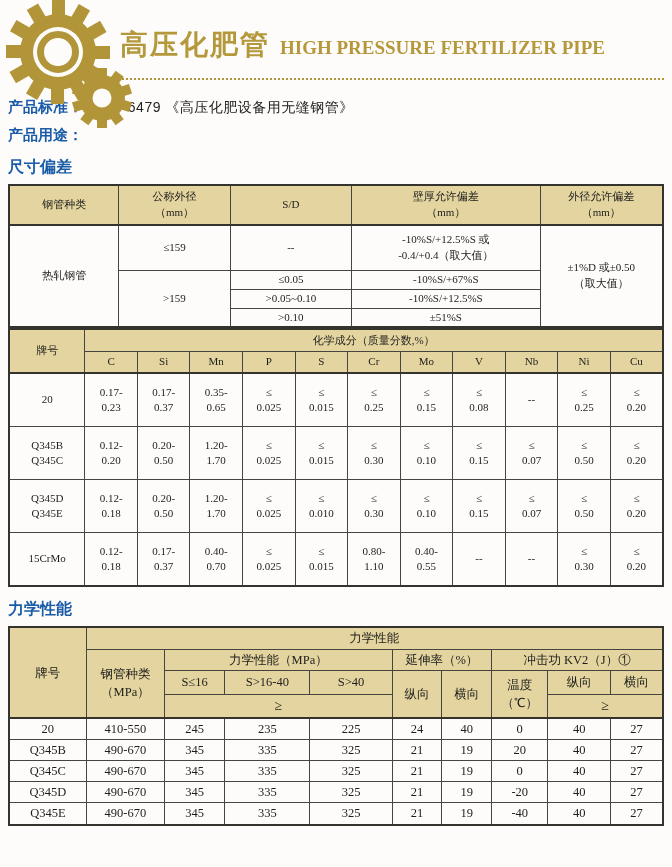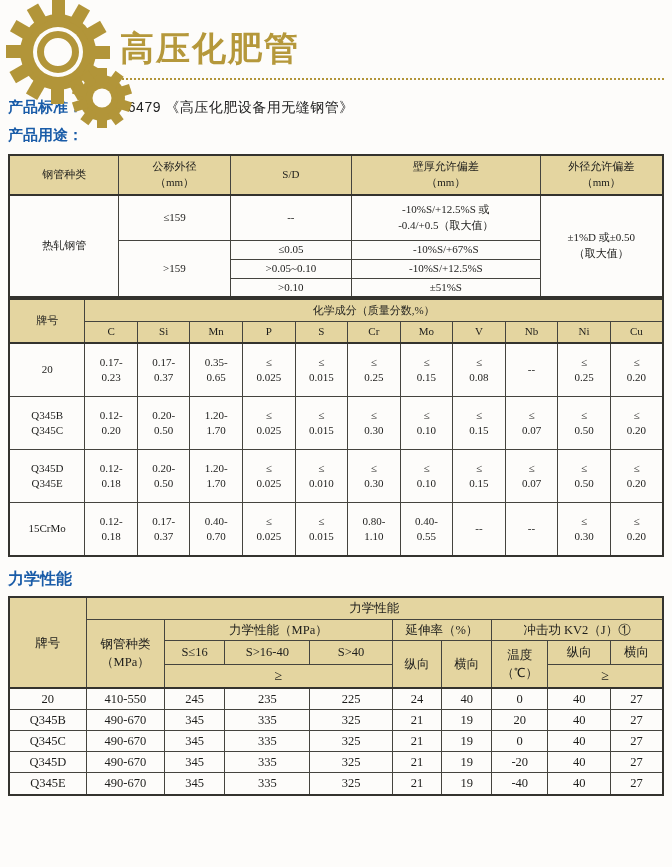--- a/index.html
+++ b/index.html
@@ -6,21 +6,21 @@
   .page{
     position:relative;width:672px;height:867px;overflow:hidden;
     background:#fdfcfa;box-sizing:border-box;padding:4px 8px 0 8px;
     font-family:"Liberation Sans",sans-serif;color:#1f1f1f;
   }
   
   .hdr{position:relative;height:82px;}
   .hdr-rule{position:absolute;left:58px;right:0;bottom:6px;border-bottom:2px dotted #b29539;}
   .gears{position:absolute;left:-4px;top:-4px;z-index:2;}
   .hdr-titles{position:absolute;left:112px;top:22px;display:flex;align-items:baseline;gap:10px;white-space:nowrap;}
-  .title-cn{font-size:34px;font-weight:bold;color:#b5983b;letter-spacing:2px;}
+  .title-cn{font-size:28px;font-weight:bold;color:#b5983b;letter-spacing:2px;}
   .title-en{font-size:19px;color:#b5983b;font-family:"Liberation Serif",serif;font-weight:bold;}
   
   .info{margin-top:12px;}
   .info-line{display:flex;align-items:baseline;margin-bottom:9px;}
   .info-label{color:#1a5ca8;font-weight:bold;font-size:15px;margin-right:6px;white-space:nowrap;}
   .info-value{font-size:14px;color:#222;letter-spacing:.5px;}
   .sec-title{color:#1a5ca8;font-weight:bold;font-size:16px;margin:12px 0 6px 0;}
   
   table.tbl{
     width:100%;border-collapse:collapse;table-layout:fixed;
@@ -75,33 +75,35 @@
           <rect x="93" y="68" width="10" height="14" transform="rotate(216 98 98)"></rect>
           <rect x="93" y="68" width="10" height="14" transform="rotate(252 98 98)"></rect>
           <rect x="93" y="68" width="10" height="14" transform="rotate(288 98 98)"></rect>
           <rect x="93" y="68" width="10" height="14" transform="rotate(324 98 98)"></rect>
         </g>
         <circle cx="98" cy="98" r="9.5" fill="#fdfcfa"></circle>
       </g>
     </svg>
     <div class="hdr-titles">
       <span class="title-cn">高压化肥管</span>
+      <span class="title-en">HIGH PRESSURE FERTILIZER PIPE</span>
     </div>
   </div>
 
   <div class="info">
     <div class="info-line">
       <span class="info-label">产品标准：</span>
       <span class="info-value">GB/T 6479 《高压化肥设备用无缝钢管》</span>
     </div>
     <div class="info-line">
       <span class="info-label">产品用途：</span>
     </div>
   </div>
 
+  <div class="sec-title">尺寸偏差</div>
   <table class="tbl" id="dim-table">
     <colgroup>
       <col style="width:16.8%">
         <col style="width:17%">
         <col style="width:18.6%">
         <col style="width:28.8%">
         <col style="width:18.8%">
     </colgroup>
     <thead>
       <tr style="height:40px">
@@ -114,21 +116,21 @@
         <th>外径允许偏差
 （mm）</th>
       </tr>
     </thead>
     <tbody>
       <tr style="height:45px">
         <td rowspan="4">热轧钢管</td>
         <td>≤159</td>
         <td>--</td>
         <td>-10%S/+12.5%S 或
--0.4/+0.5（取大值）</td>
+-0.4/+0.4（取大值）</td>
         <td rowspan="4">±1%D 或±0.50
 （取大值）</td>
       </tr>
       <tr style="height:19px">
         <td rowspan="3">&gt;159</td>
         <td>≤0.05</td>
         <td>-10%S/+67%S</td>
       </tr>
       <tr style="height:19px">
         <td>&gt;0.05~0.10</td>

